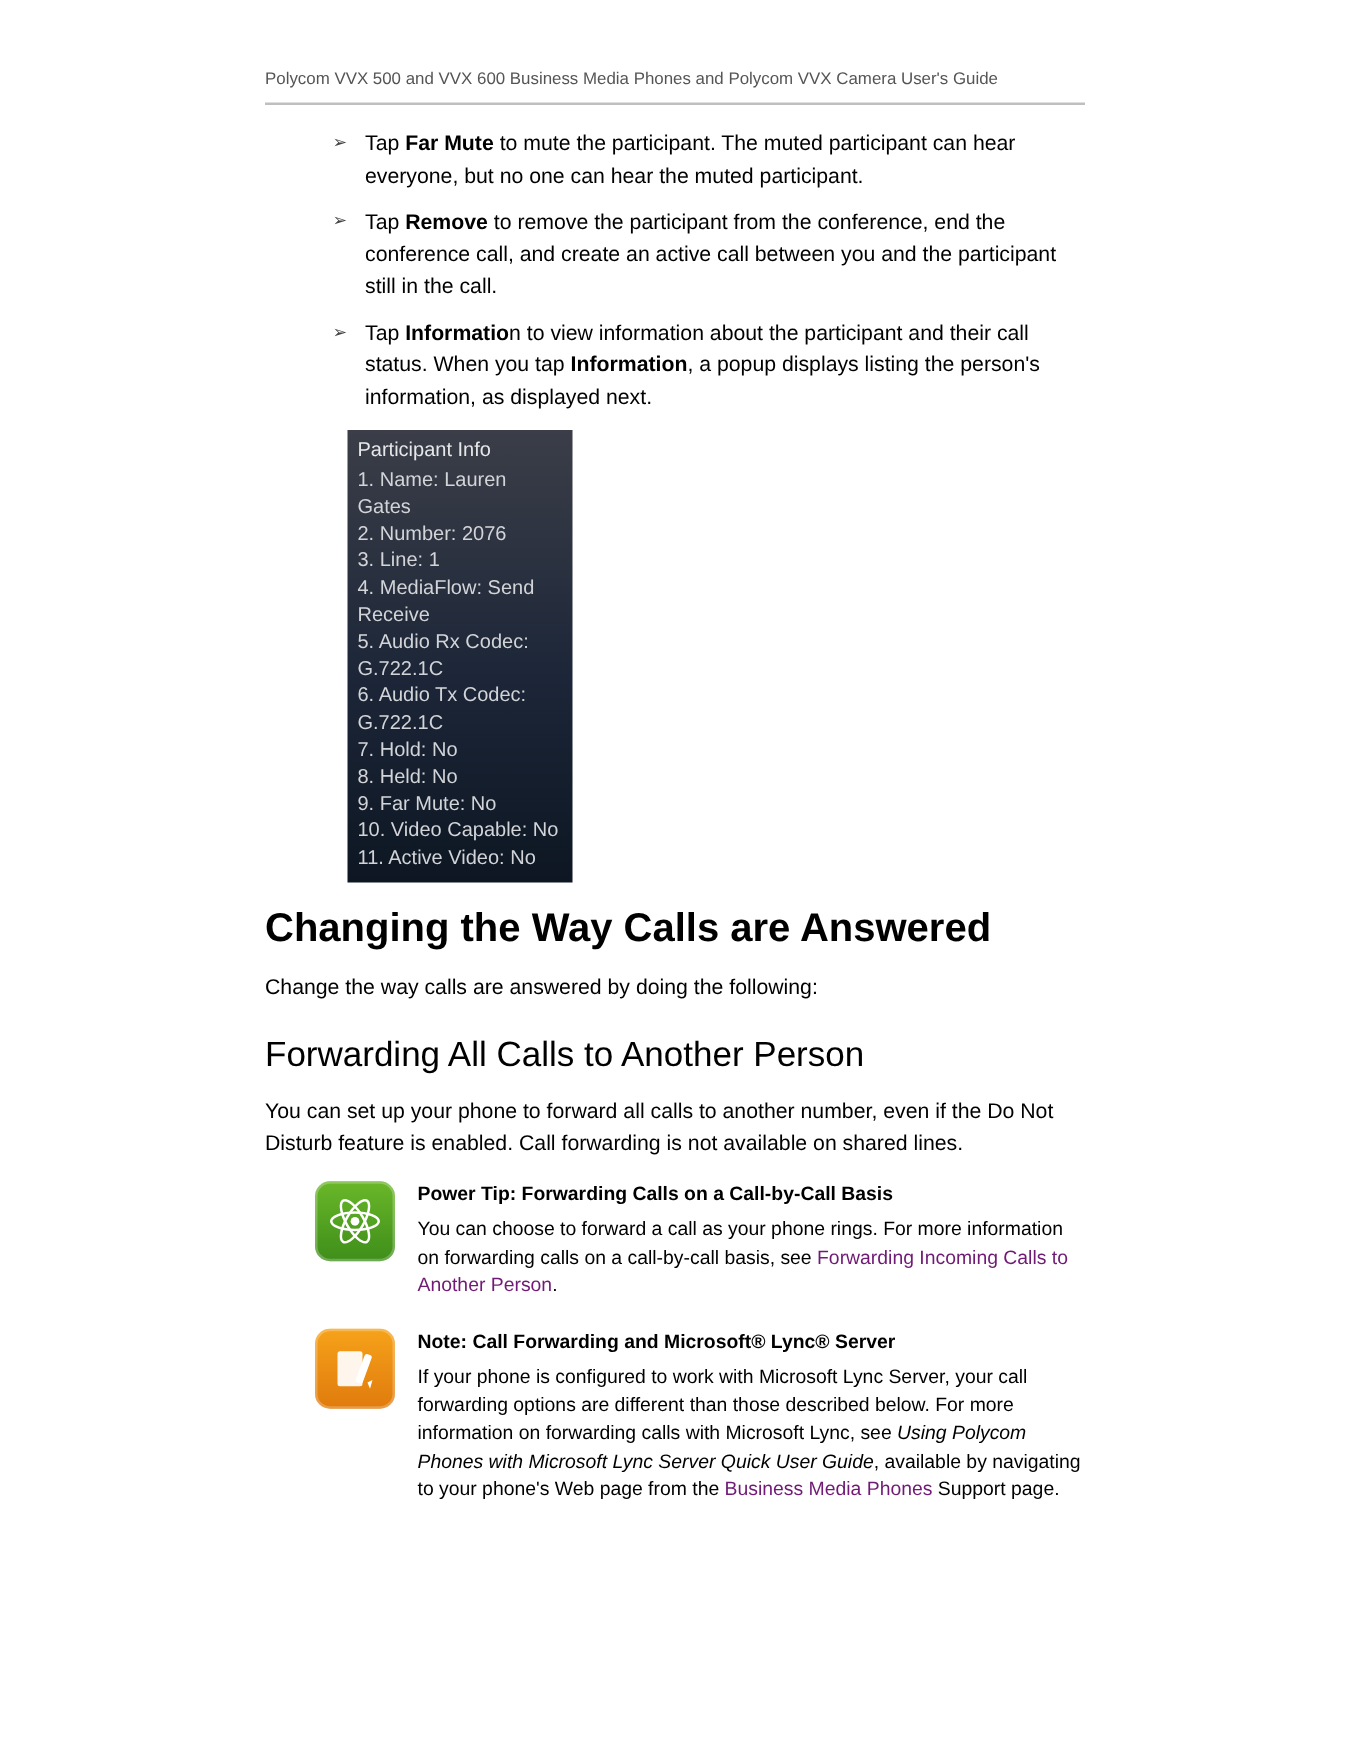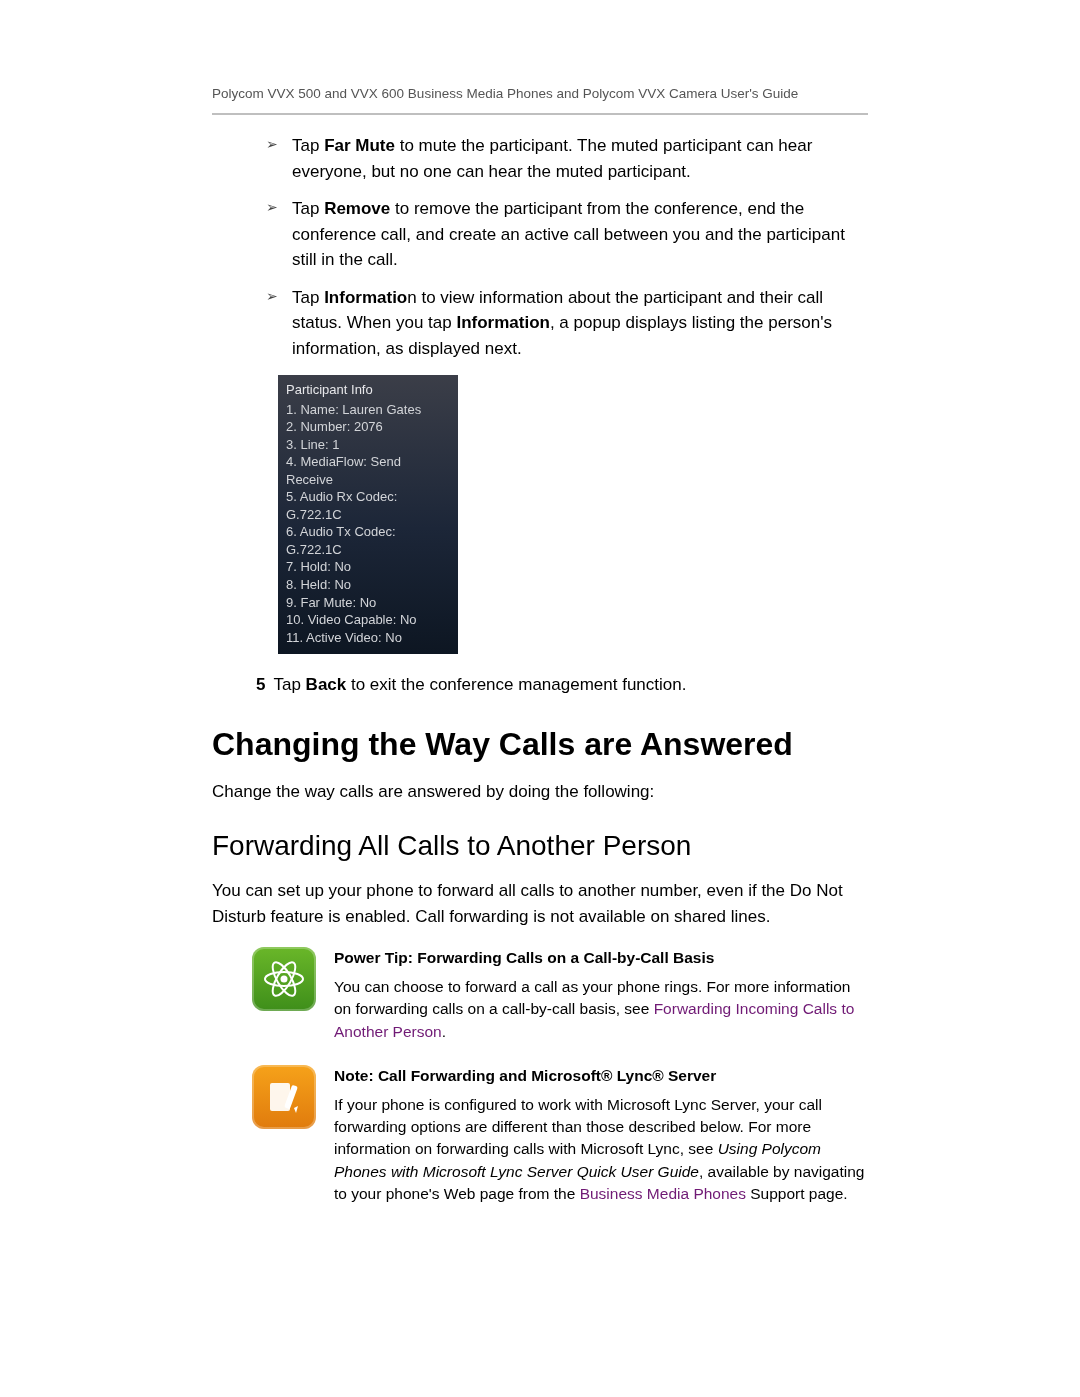--- a/index.html
+++ b/index.html
@@ -6,21 +6,21 @@
     margin: 0;
     padding: 0;
     background: #fff;
     font-family: Arial, Helvetica, sans-serif;
     color: #000;
   }
   .page {
     width: 876px;
     min-height: 1397px;
     margin: 0 auto;
-    padding: 86px 110px 40px 110px;
+    padding: 55px 110px 40px 110px;
     box-sizing: border-box;
     position: relative;
   }
   .header-line {
     font-size: 13.5px;
     color: #555;
     margin-bottom: 12px;
   }
   .hr {
     border: none;
@@ -48,21 +48,21 @@
     font-size: 14px;
   }
   .bold { font-weight: bold; text-align: right; }
   .info-box {
     width: 164px;
     margin: 6px 0 18px 66px;
     padding: 6px 8px 8px 8px;
     background: linear-gradient(to bottom, #3b3e48, #1c2638 55%, #0d1622);
     color: #d2d4d8;
     font-family: "Segoe UI", Tahoma, sans-serif;
-    font-size: 13px;
+    font-size: 16px;
     line-height: 1.35;
   }
   .info-box .title { color: #e7e7ea; margin-bottom: 2px; }
   .step5 {
     font-size: 17px;
     line-height: 1.5;
     padding-left: 44px;
     text-indent: -22px;
     margin: 0 0 28px 22px;
   }
@@ -175,23 +175,20 @@
     <div>4. MediaFlow: Send Receive</div>
     <div>5. Audio Rx Codec: G.722.1C</div>
     <div>6. Audio Tx Codec: G.722.1C</div>
     <div>7. Hold: No</div>
     <div>8. Held: No</div>
     <div>9. Far Mute: No</div>
     <div>10. Video Capable: No</div>
     <div>11. Active Video: No</div>
   </div>
 
-  <p class="step5">
-    <span class="num">5</span><span>Tap </span><span class="bold">Back</span><span> to exit the conference management function.</span>
-  </p>
 
   <h1 class="h1">Changing the Way Calls are Answered</h1>
   <p class="body-text">Change the way calls are answered by doing the following:</p>
 
 
   <h2 class="h2">Forwarding All Calls to Another Person</h2>
   <p class="body-text">You can set up your phone to forward all calls to another number, even if the Do Not Disturb feature is enabled. Call forwarding is not available on shared lines.</p>
 
   <div class="callout">
     <div class="icon icon-green">

